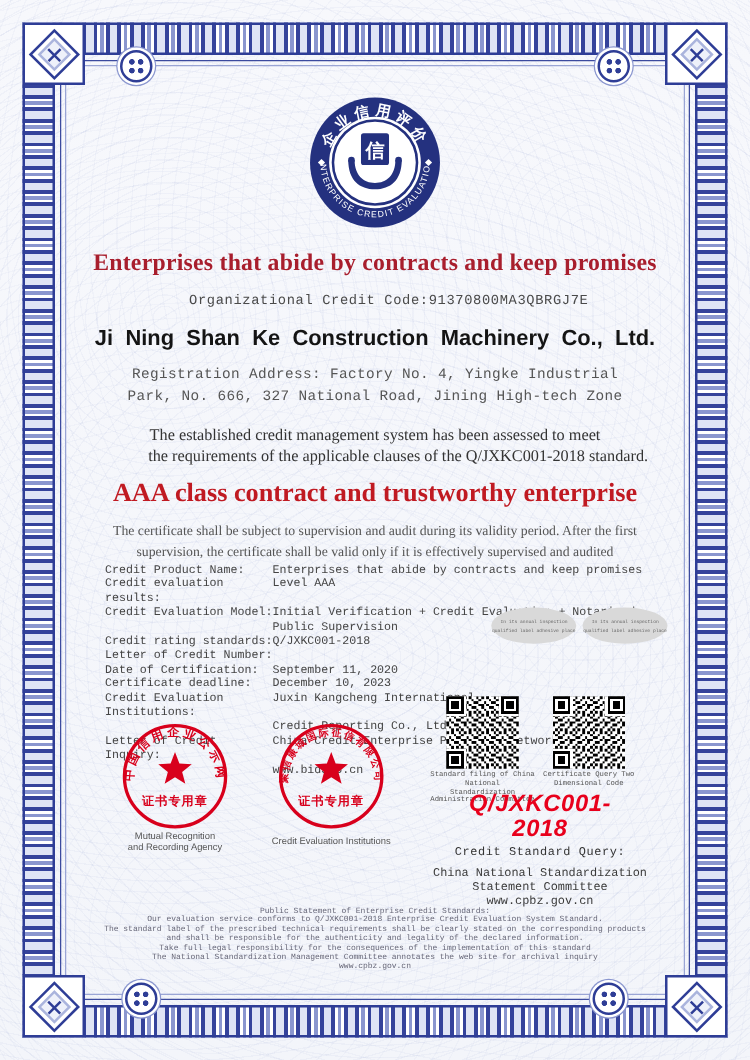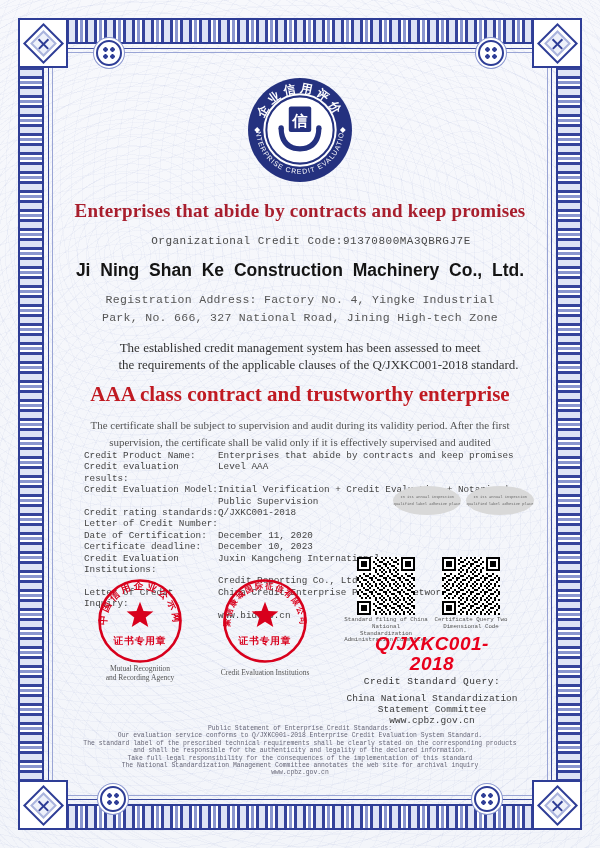--- a/index.html
+++ b/index.html
@@ -62,21 +62,21 @@
   .details{position:absolute;left:84px;top:450px;width:460px;
     font-family:"Liberation Mono",monospace;font-size:9.3px;line-height:11.4px;color:#444;}
   .drow{display:grid;grid-template-columns:134px 1fr;}
   .oval{position:absolute;width:68px;height:29px;border-radius:50%;background:#d9d9d9;
     display:flex;flex-direction:column;align-items:center;justify-content:center;color:#666;
     font-family:"Liberation Mono",monospace;font-size:6px;line-height:7px;}
   .oval span{transform:scale(.62);white-space:nowrap;}
   .oval1{left:393px;top:486px;} .oval2{left:466px;top:486px;}
   .stampsvg{position:absolute;width:88px;height:88px;}
   .stamp1{left:96px;top:577px;} .stamp2{left:221px;top:577px;}
-  .stampcap{position:absolute;font-family:Liberation Serif, serif;font-size:7.5px;line-height:9px;color:#555;text-align:center;}
+  .stampcap{position:absolute;font-family:Liberation Sans, sans-serif;font-size:7.5px;line-height:9px;color:#555;text-align:center;}
   .cap1{left:82px;top:664px;width:116px;} .cap2{left:195px;top:668px;width:140px;}
   .qr{position:absolute;width:58px;height:58px;}
   .qr1{left:357px;top:557px;} .qr2{left:442px;top:557px;}
   .qrcap{position:absolute;font-family:"Liberation Mono",monospace;font-size:5.8px;line-height:6.8px;color:#555;text-align:center;}
   .qrcap1{left:340px;top:617px;width:92px;} .qrcap2{left:430px;top:617px;width:82px;}
   .stdcode{position:absolute;left:352px;top:634px;width:160px;text-align:center;
     font-family:"Liberation Sans",sans-serif;font-style:italic;font-weight:900;
     font-size:19px;line-height:20px;color:#e8001c;letter-spacing:.5px;}
   .query{position:absolute;left:332px;width:200px;text-align:center;font-family:"Liberation Mono",monospace;color:#333;}
   .querylabel{top:676px;font-size:9.5px;letter-spacing:.5px;}
@@ -163,21 +163,21 @@
       </div>
     <div class="drow">
         <span>Credit rating standards:</span>
         <span>Q/JXKC001-2018</span>
       </div>
     <div class="drow">
         <span>Letter of Credit Number:</span>
       </div>
     <div class="drow">
         <span>Date of Certification:</span>
-        <span>December 11, 2020</span>
+        <span>September 11, 2020</span>
       </div>
     <div class="drow">
         <span>Certificate deadline:</span>
         <span>December 10, 2023</span>
       </div>
     <div class="drow">
         <span>Credit Evaluation Institutions:</span>
         <span>Juxin Kangcheng International</span>
       </div>
     <div class="drow">

